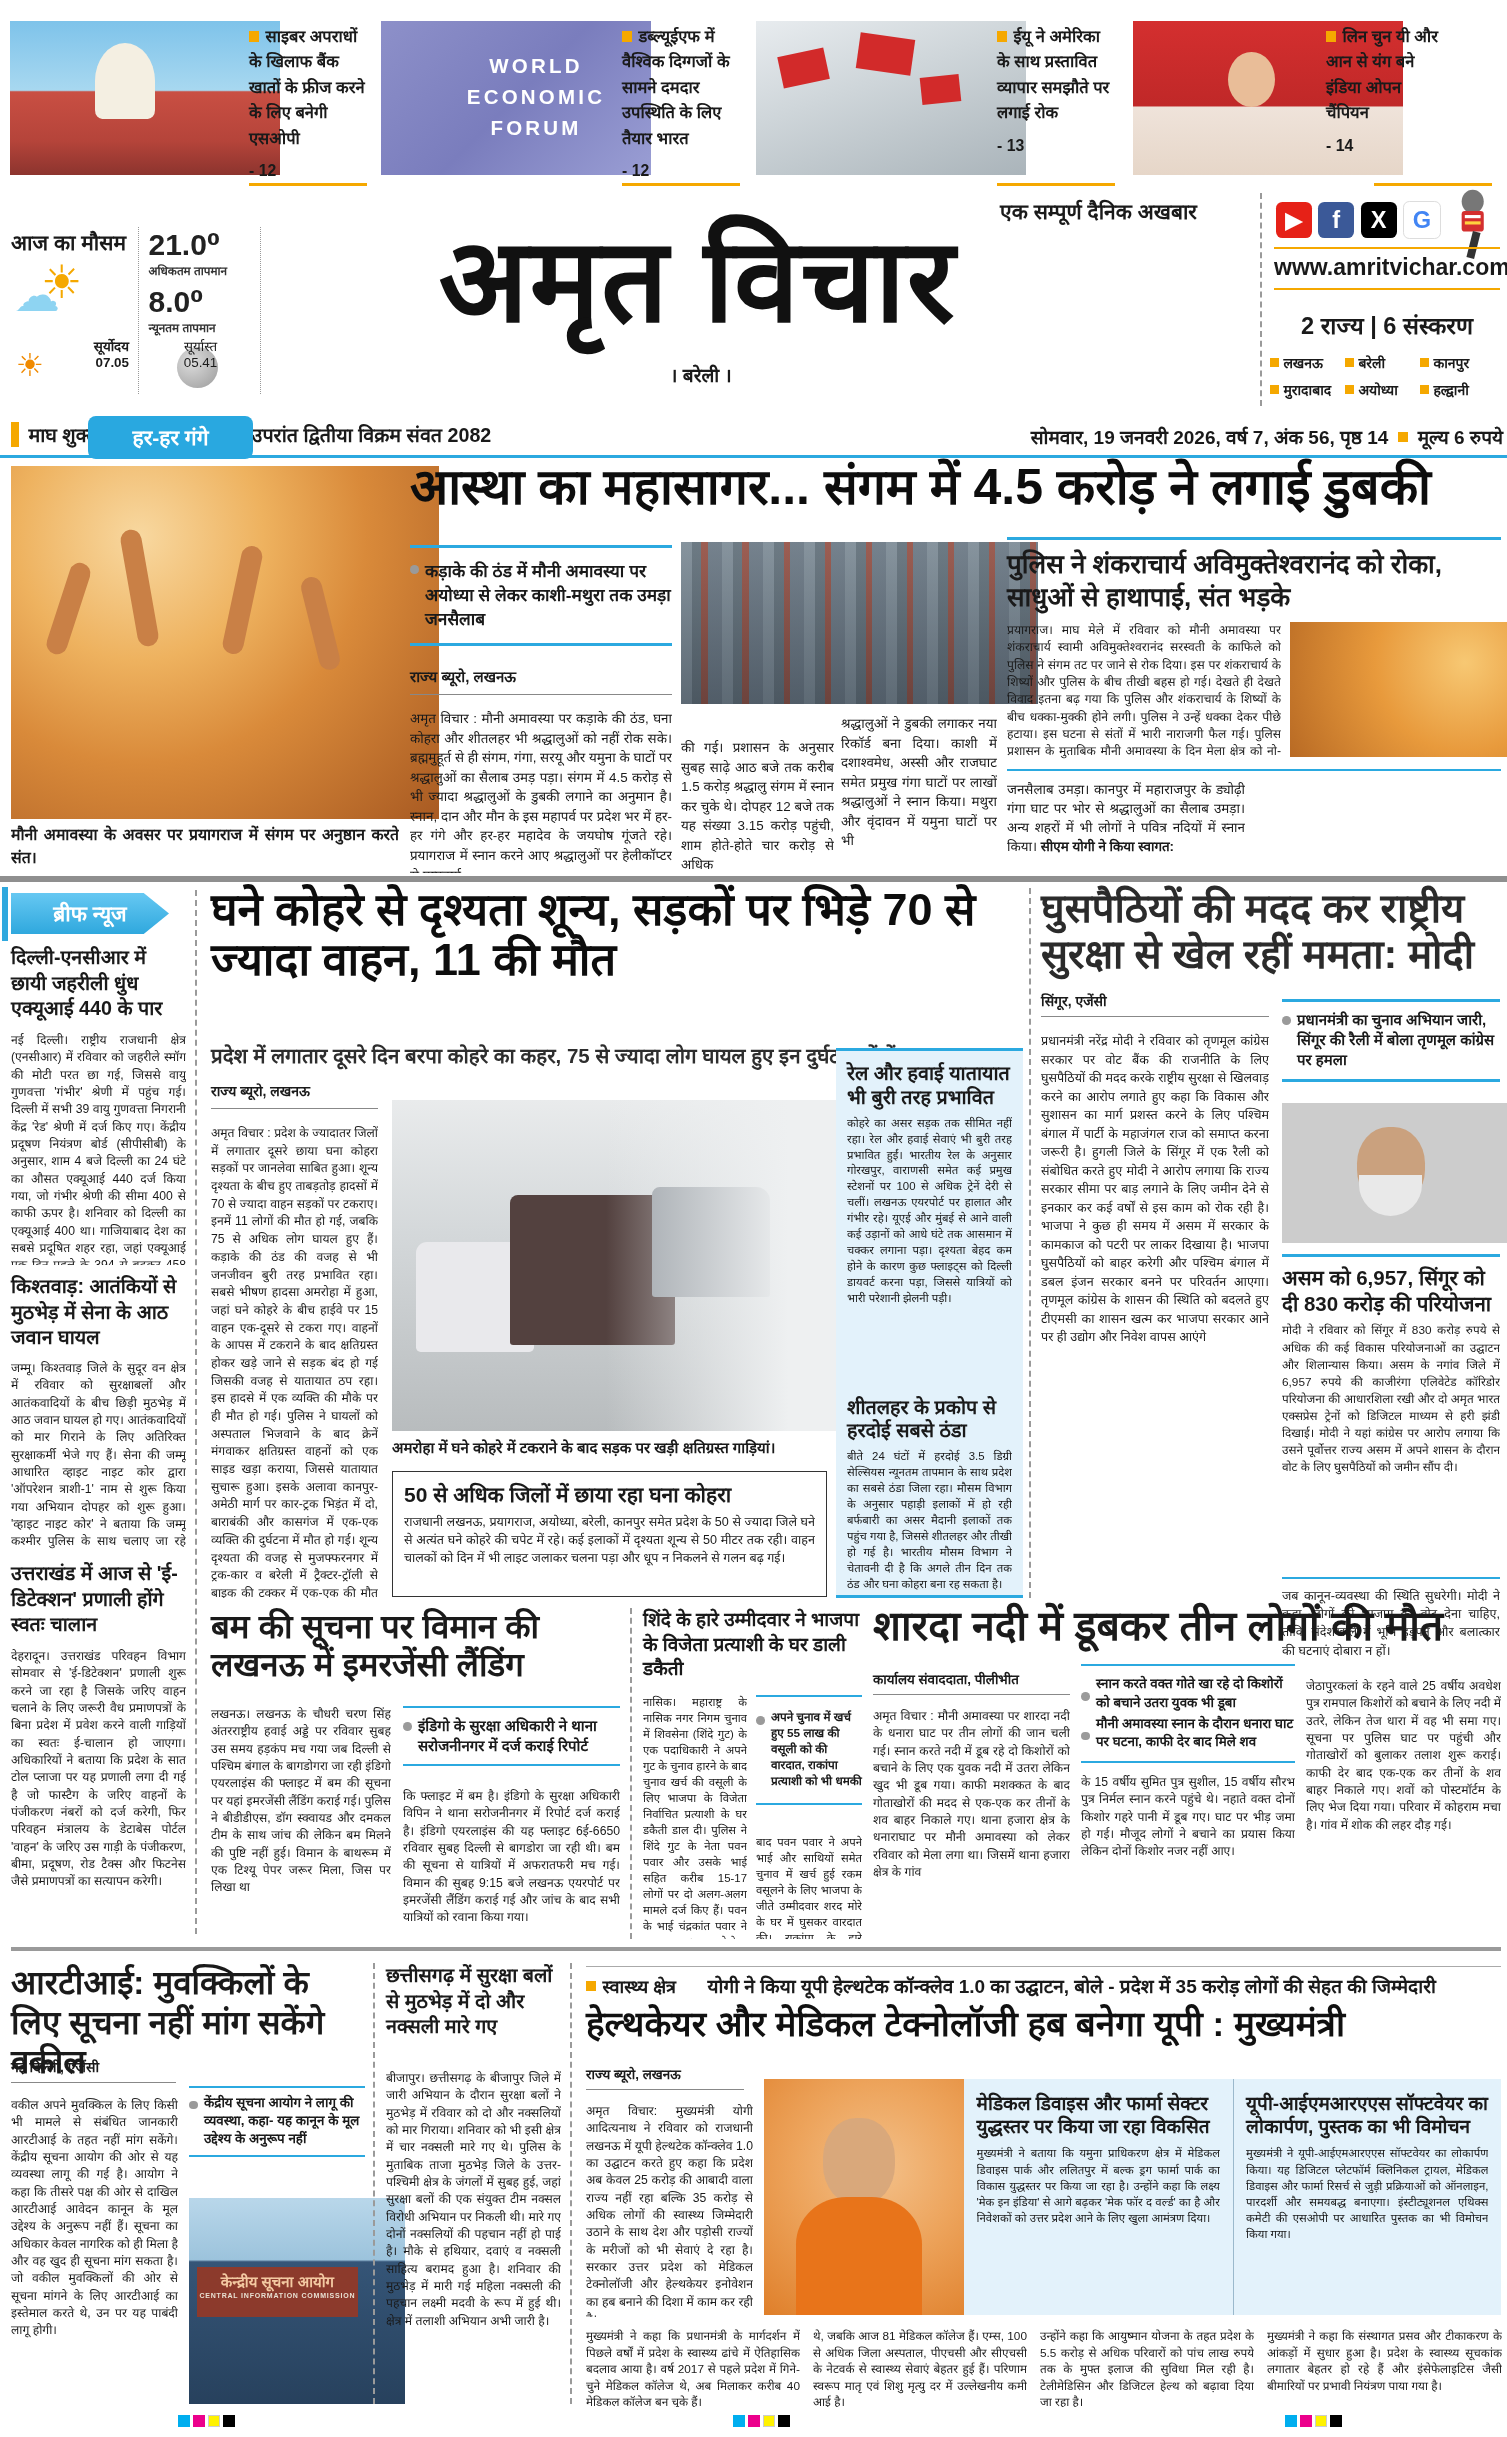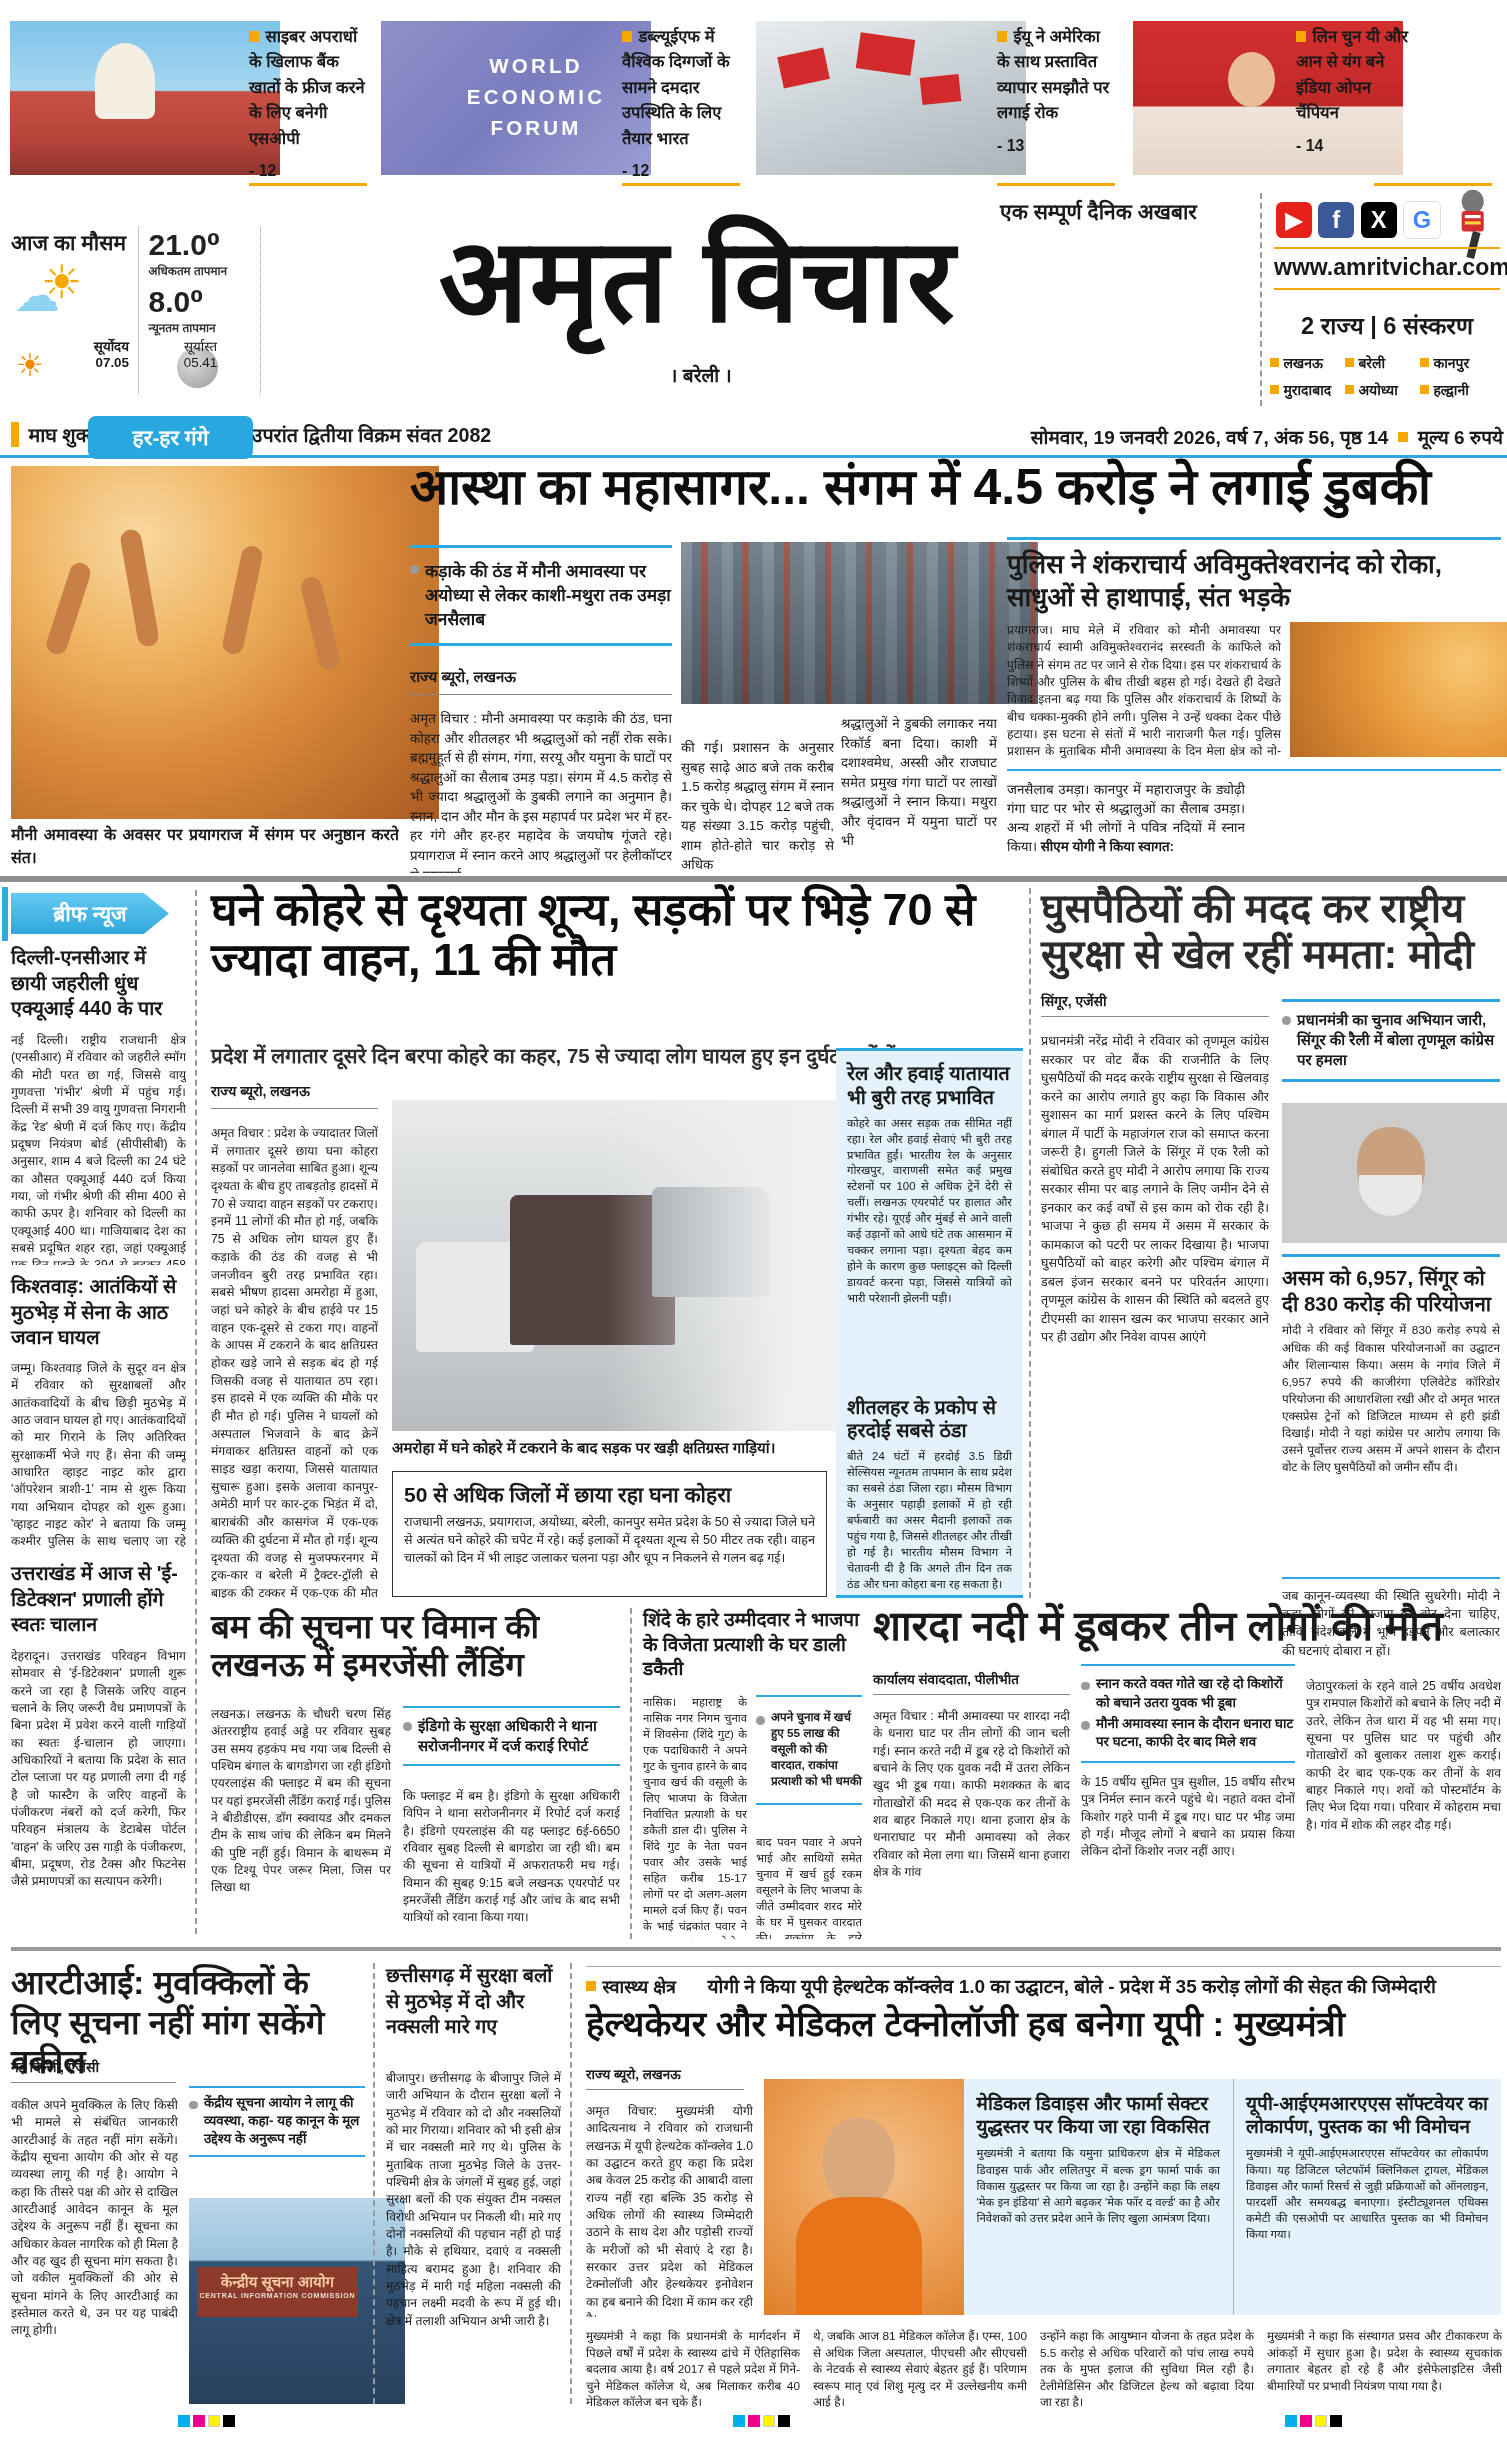--- a/index.html
+++ b/index.html
@@ -21,21 +21,21 @@
   .tz-page{font-weight:800;font-size:15.8px;margin-top:7.9px;}
   .tz-under{top:183px;width:118px;height:3.2px;background:#F5A800;}
   #tz1i{left:9.5px;background:linear-gradient(180deg,#7ec3ea 0%,#a8d8f0 45%,#c94f43 46%,#b5443a 78%,#8c342e 100%);}
   #tz1i .dome{position:absolute;left:85px;top:22px;width:60px;height:76px;background:#f4efe2;border-radius:50% 50% 12% 12%;}
   #tz2i{left:381px;background:linear-gradient(135deg,#8d90c9 0%,#7a7dbd 50%,#9a9ed4 100%);color:#fff;display:flex;align-items:center;justify-content:center;}
   #tz2i .weftxt{font-size:20.5px;letter-spacing:3.2px;font-weight:700;text-align:center;line-height:1.5;}
   #tz3i{left:756px;background:linear-gradient(160deg,#e8ecef 0%,#cfd6da 40%,#aab4ba 100%);}
   #tz3i .flag{position:absolute;background:#d22a2a;}
   #tz4i{left:1133px;background:linear-gradient(180deg,#d42f2f 0%,#c02828 55%,#efe3da 56%,#e6d6c8 100%);}
   #tz4i .face{position:absolute;left:95px;top:31.5px;width:47px;height:55px;background:#e9bd98;border-radius:50%;}
-  #t1t{left:249px;}#t2t{left:622px;}#t3t{left:997px;}#t4t{left:1296px;}
+  #t1t{left:249px;}#t2t{left:622px;}#t3t{left:997px;}#t4t{left:1326px;}
   #t1u{left:249px;}#t2u{left:622px;}#t3u{left:997px;}#t4u{left:1374px;}
   #wtitle{left:11px;top:228px;font-size:21px;font-weight:800;}
   #wicon{left:14px;top:260px;font-size:46px;}
   #wicon .sun{color:#F5A800;position:absolute;left:27px;top:-4.7px;}
   #wicon .cloud{color:#8ED4F2;position:absolute;left:0;top:7.9px;}
   #wtemps{left:138px;top:227px;width:102px;border-left:1.6px dotted #999;border-right:1.6px dotted #999;padding:0 9.5px;height:167px;}
   .tbig{font-size:30px;font-weight:700;color:#222;}
   .tsmall{font-size:11.8px;font-weight:700;color:#333;margin-bottom:6.3px;}
   #wsunrise{left:11px;top:337px;width:118px;font-size:13.4px;font-weight:700;text-align:right;}
   #wsunset{left:157px;top:337px;width:87px;font-size:13.4px;font-weight:400;text-align:center;}
@@ -151,21 +151,21 @@
   #dac-b1{left:643px;top:1695px;width:104px;height:244px;font-size:11.4px;line-height:1.4;}
   #dac-bullet{left:756px;top:1695px;width:106px;border-top:2.4px solid #2BA9E0;border-bottom:2.4px solid #2BA9E0;padding:13px 0;}
   #dac-bullet .bl{display:flex;font-size:11.8px;font-weight:800;line-height:1.35;}
   #dac-b2{left:756px;top:1835px;width:106px;height:104px;font-size:11.4px;line-height:1.4;}
 
   
   #shr-head{left:873px;top:1604px;width:630px;font-size:41px;font-weight:800;line-height:1.1;}
   #shr-by{left:873px;top:1670px;width:197px;font-size:13.4px;font-weight:700;border-bottom:0.8px solid #888;padding-bottom:6.3px;}
   #shr-b1{left:873px;top:1708px;width:197px;height:232px;font-size:12.2px;line-height:1.42;}
   #shr-bullets{left:1081px;top:1664px;width:214px;border-top:2.4px solid #2BA9E0;border-bottom:2.4px solid #2BA9E0;padding:6.3px 0;}
-  #shr-bullets .bl{display:flex;font-size:13.4px;font-weight:800;line-height:1.35;margin:3.2px 0;}
+  #shr-bullets .bl{display:flex;font-size:13.4px;font-weight:800;line-height:1.35;margin:3.2px 0;align-items:center;}
   #shr-b2{left:1081px;top:1774px;width:214px;height:165px;font-size:12.2px;line-height:1.42;}
   #shr-b3{left:1306px;top:1678px;width:195px;height:262px;font-size:12.2px;line-height:1.42;}
 
   #grayband2{left:11px;top:1947px;width:1490px;height:3.9px;background:#9a9a9a;}
 
   
   #rti-head{left:11px;top:1963px;width:354px;font-size:33px;font-weight:800;line-height:1.2;}
   #rti-by{left:11px;top:2057px;width:165px;font-size:14px;font-weight:700;border-bottom:0.8px solid #888;padding-bottom:6.3px;}
   #rti-b1{left:11px;top:2097px;width:167px;height:307px;font-size:12.2px;line-height:1.42;}
   #rti-bullet{left:189px;top:2086px;width:176px;border-top:2.4px solid #2BA9E0;border-bottom:2.4px solid #2BA9E0;padding:6.3px 0;}

